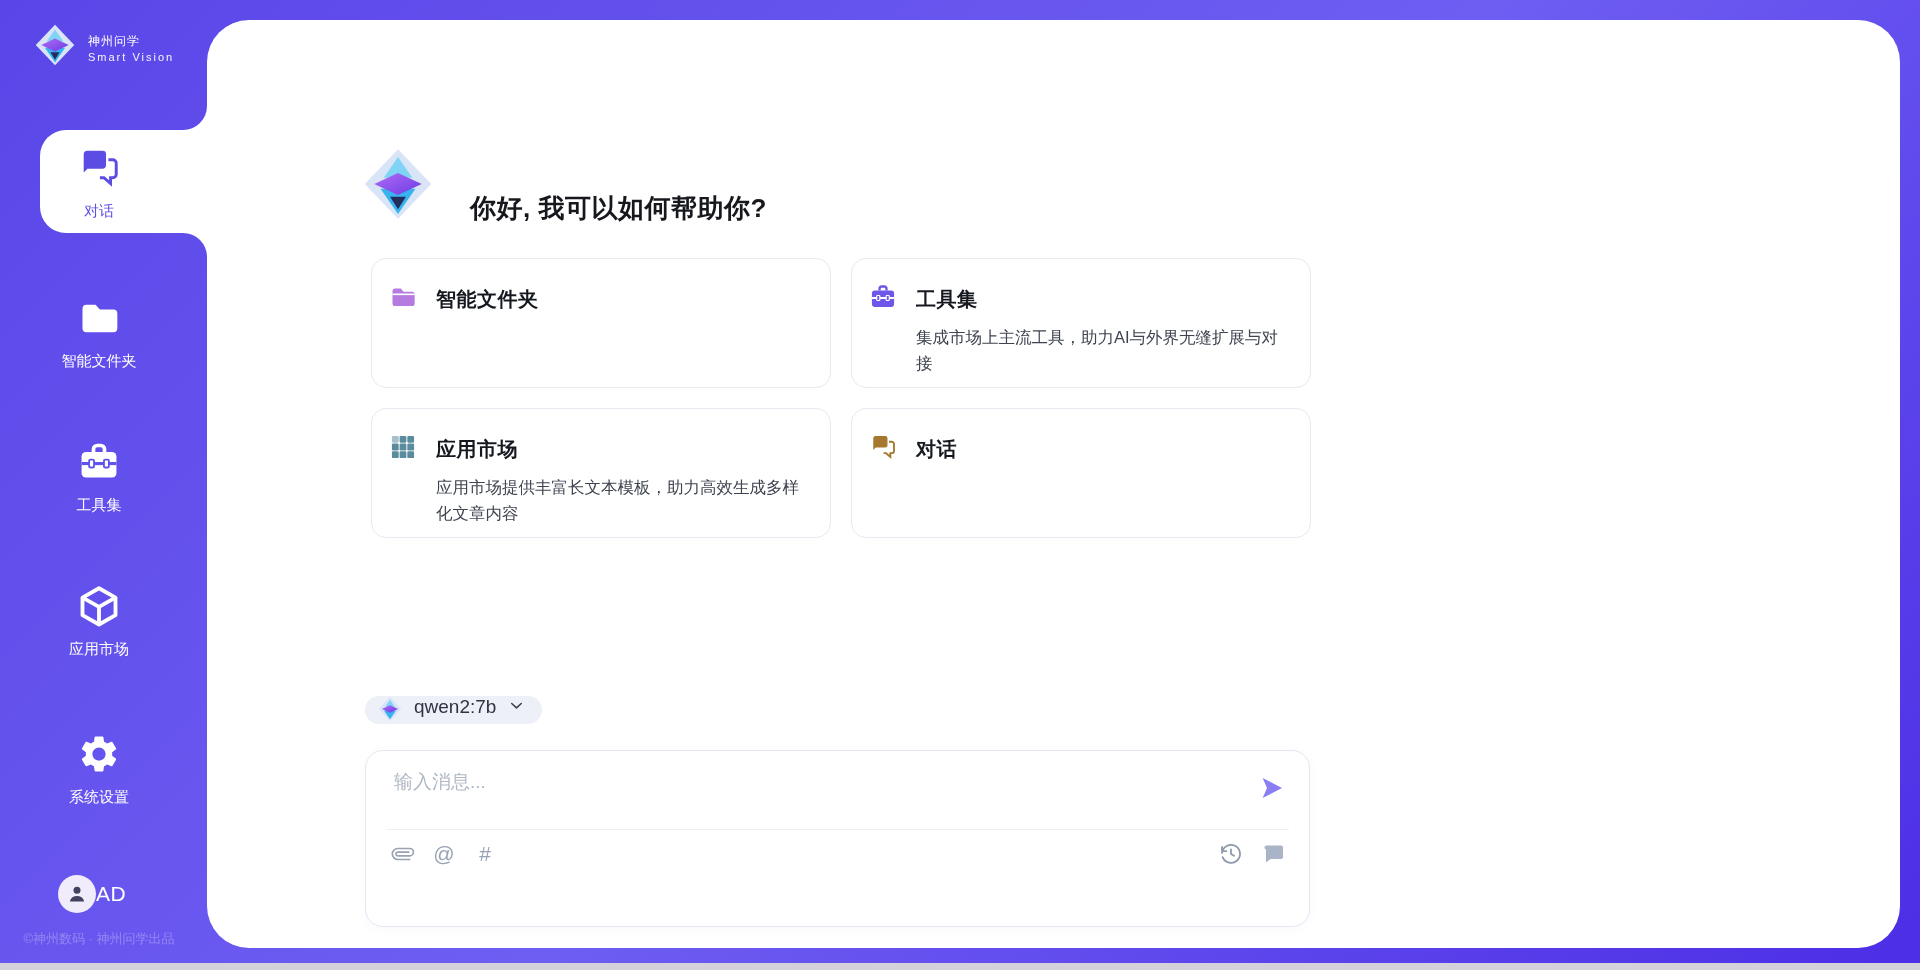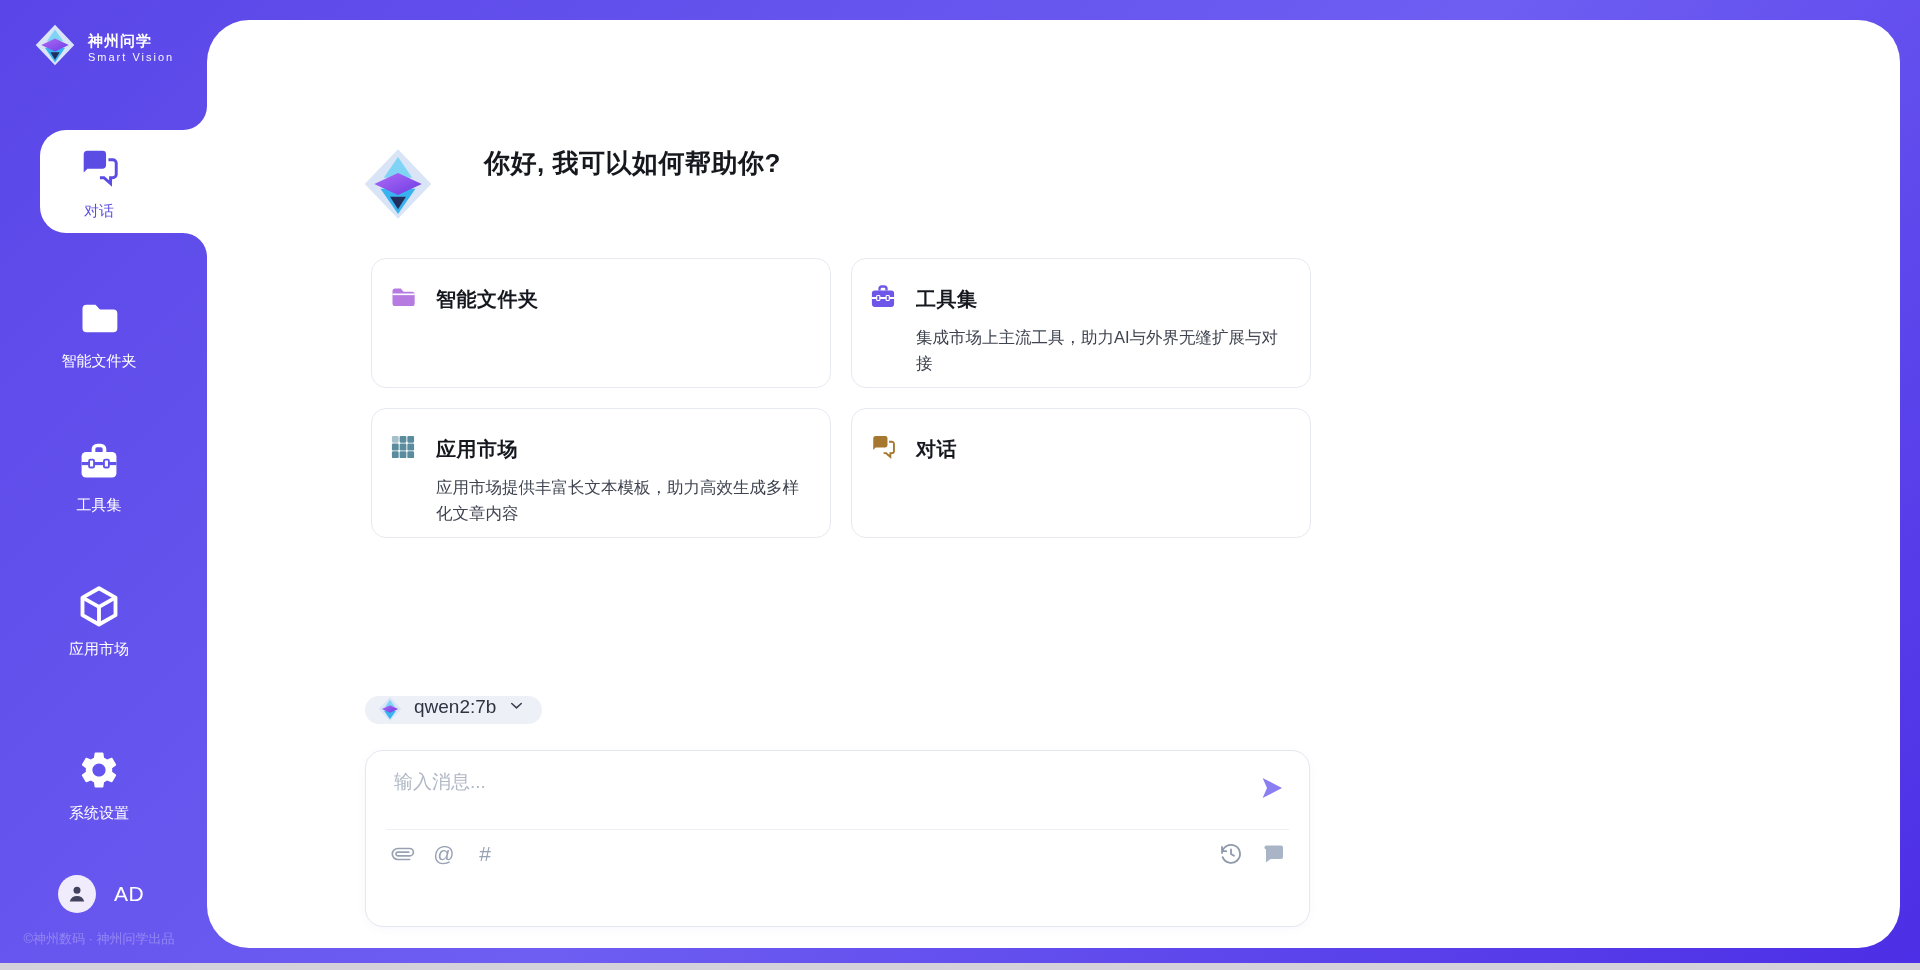--- a/index.html
+++ b/index.html
@@ -11,46 +11,46 @@
 
   .bottom-strip { position:absolute; left:0; bottom:0; width:100%; height:7px; background:#d5d1da; }
 
   
   .content { position:absolute; left:207px; top:20px; width:1693px; height:928px;
     background:#ffffff; border-radius:42px; }
 
   
   .brand { position:absolute; left:33px; top:23px; display:flex; align-items:center; gap:11px; }
   .brand-text { color:#fff; }
-  .brand-title { font-size:15px; font-weight:700; letter-spacing:1px; line-height:20px; }
+  .brand-title { font-size:12px; font-weight:400; letter-spacing:1px; line-height:20px; }
   .brand-sub { font-size:11px; letter-spacing:2px; opacity:.95; }
 
   .tab-bg { position:absolute; left:40px; top:130px; width:167px; height:103px;
     background:#fff; border-radius:26px 0 0 26px; }
   .fillet { position:absolute; left:183px; width:24px; height:24px; background:#fff; }
   .fillet.f-top { top:106px; } .fillet.f-bot { top:233px; }
   .fillet i { display:block; width:100%; height:100%; }
   .fillet.f-top i { background:#5e4bea; border-radius:0 0 24px 0; }
   .fillet.f-bot i { background:#604eeb; border-radius:0 24px 0 0; }
 
   .nav-item { position:absolute; left:0; width:198px; display:flex; flex-direction:column;
     align-items:center; cursor:pointer; z-index:3; }
   .nav-item .nav-label { margin-top:8px; font-size:15px; color:#ffffff; }
   .nav-item.active .nav-label { color:#5b4ce4; font-weight:500; }
-  .ni1{ top:146px; } .ni2{ top:296px; } .ni3{ top:440px; } .ni4{ top:584px; } .ni5{ top:748px; }
-
-  .user-chip { position:absolute; left:58px; top:875px; display:flex; align-items:center; gap:18px; cursor:pointer; }
+  .ni1{ top:146px; } .ni2{ top:296px; } .ni3{ top:440px; } .ni4{ top:584px; } .ni5{ top:732px; }
+
+  .user-chip { position:absolute; left:58px; top:875px; display:flex; align-items:center; cursor:pointer; }
   .avatar { width:38px; height:38px; border-radius:50%; background:#f1ecfb; display:flex;
     align-items:center; justify-content:center; }
   .user-name { color:#fff; font-size:21px; letter-spacing:.5px; }
   .side-footer { position:absolute; left:0; top:930px; width:198px; text-align:center;
     color:rgba(255,255,255,.28); font-size:13px; }
 
   
-  .greet { position:absolute; left:360px; top:146px; display:flex; align-items:flex-start; gap:48px; }
+  .greet { position:absolute; left:360px; top:146px; display:flex; align-items:flex-end; gap:34px; }
   .greet-title { font-size:26px; font-weight:700; color:#16181d; letter-spacing:.5px; }
 
   
   .card { position:absolute; width:460px; height:130px; background:#fff; border:1px solid #e7e9f1;
     border-radius:15px; cursor:pointer; padding:24px 24px 0 17px; }
   .c1{ left:371px; top:258px; } .c2{ left:851px; top:258px; }
   .c3{ left:371px; top:408px; } .c4{ left:851px; top:408px; }
   .card-head { display:flex; align-items:center; gap:19px; }
   .card-title { font-size:20px; font-weight:700; color:#15181f; letter-spacing:.5px; }
   .card-desc { margin:9px 0 0 47px; width:372px; font-size:16.5px; line-height:26px; color:#3f4450; }

